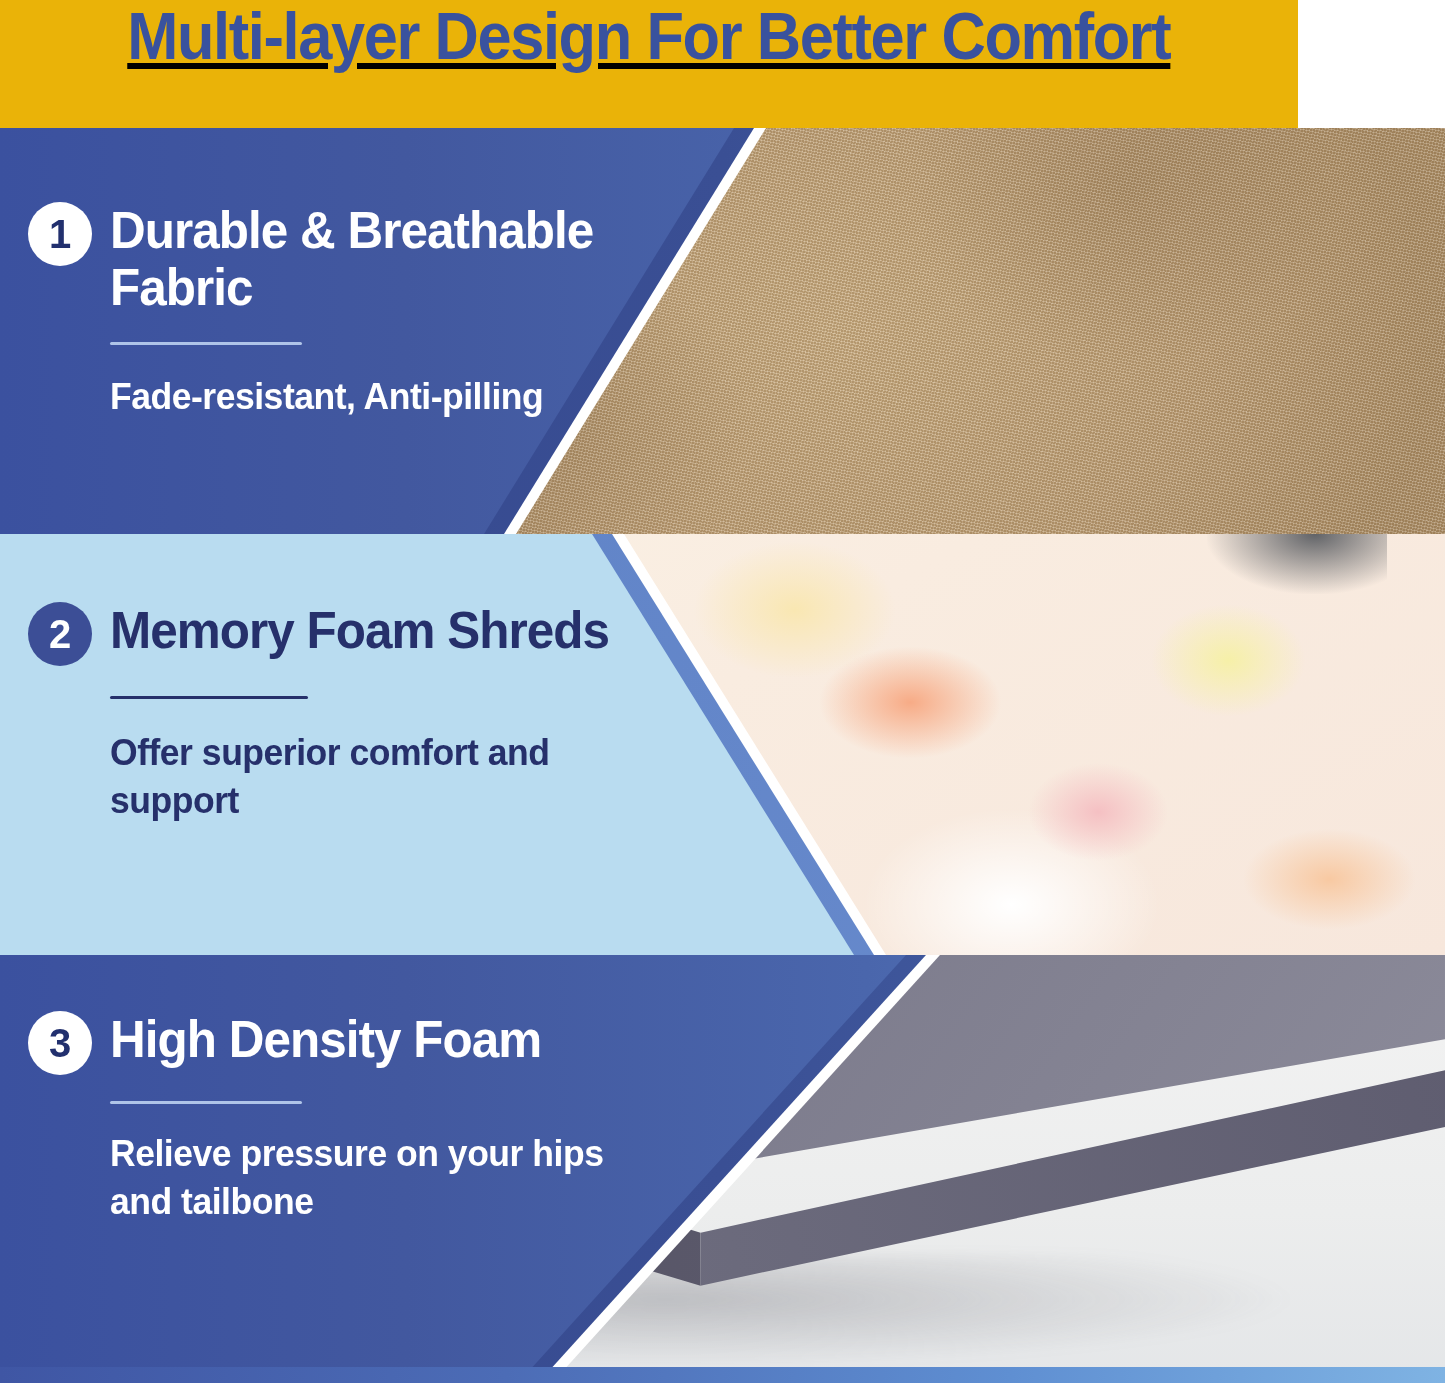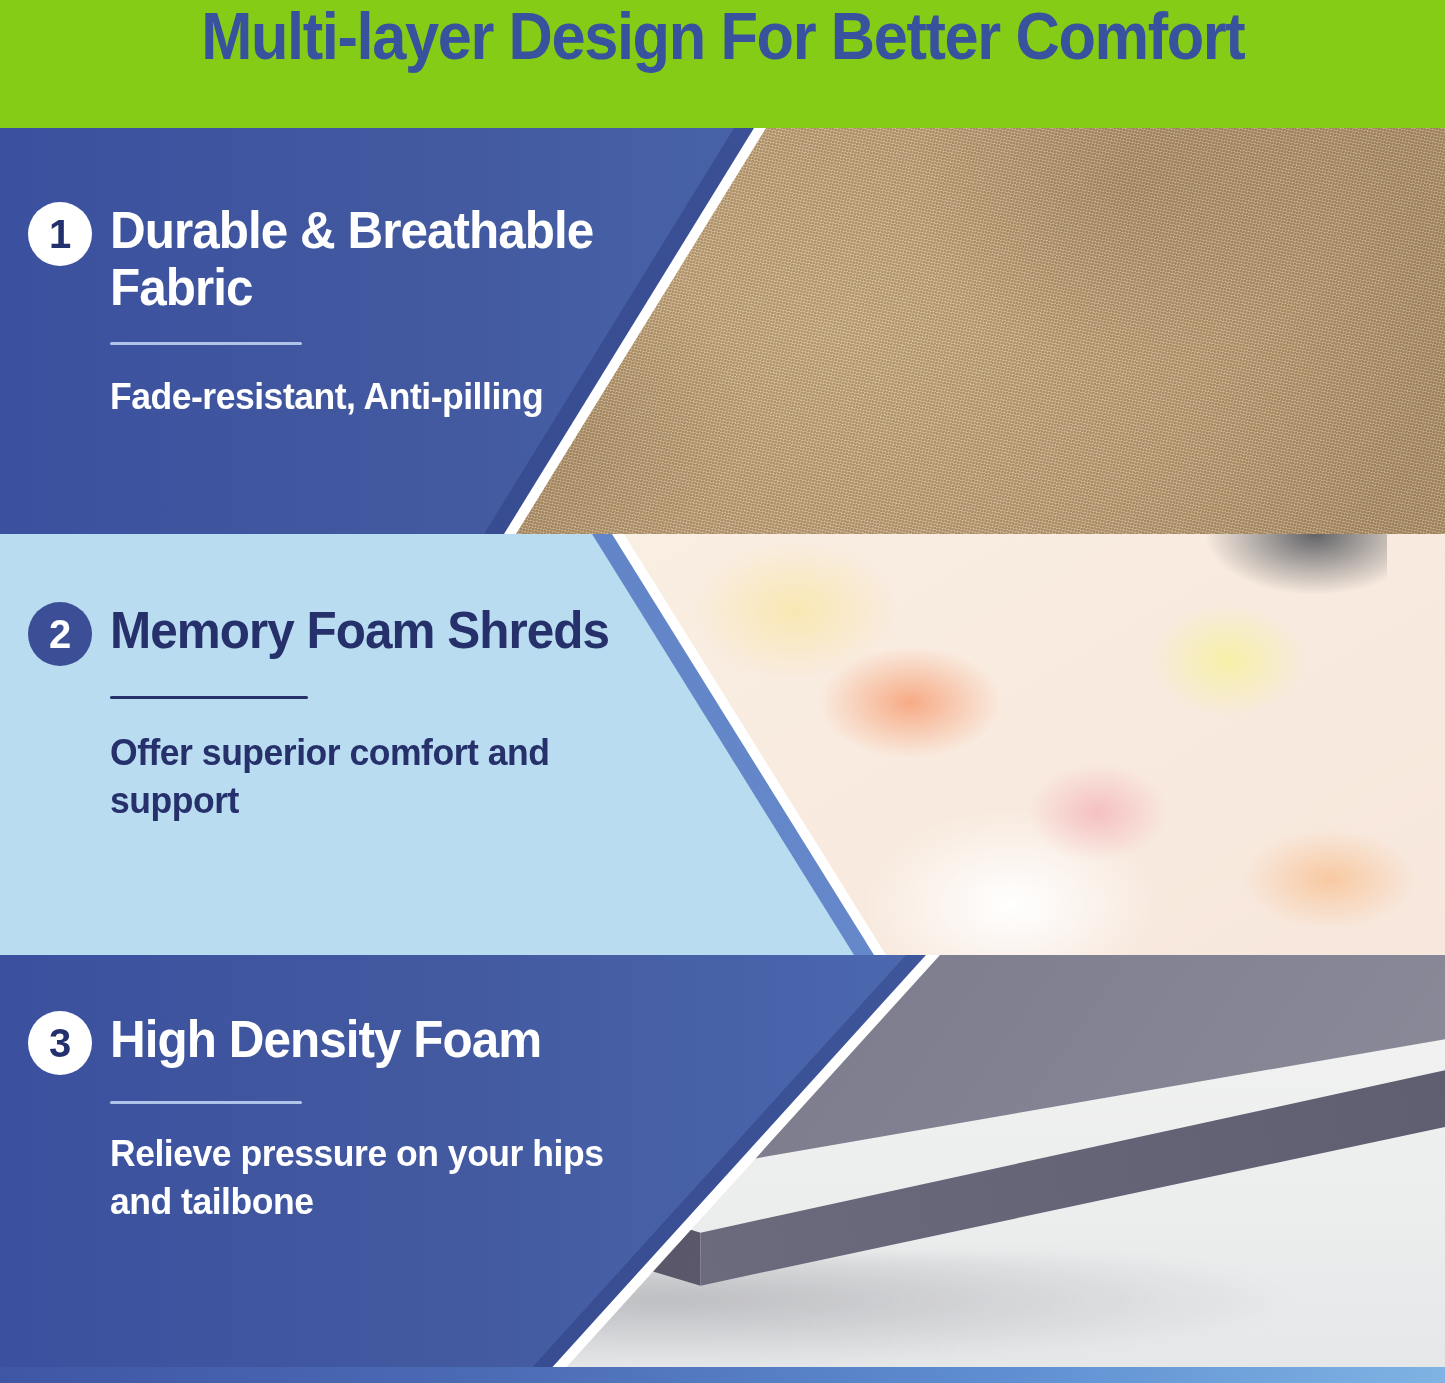--- a/index.html
+++ b/index.html
@@ -4,22 +4,22 @@
 <style>
   * { margin:0; padding:0; box-sizing:border-box; }
   html,body { background:#ffffff; }
   body {
     width:1445px; height:1383px; position:relative; overflow:hidden;
     font-family:"Liberation Sans", sans-serif;
   }
 
   
   .title-bar{
-    position:absolute; left:0; top:0; width:1445px; height:128px;
-    background:#84cc16; display:flex; align-items:flex-start; justify-content:center;
+    position:absolute; left:0; top:0; width:1298px; height:128px;
+    background:#eab308; display:flex; align-items:flex-start; justify-content:center;text-decoration:underline;
   }
   .title-text{
     font-family:"Liberation Sans", sans-serif;
     font-weight:bold;
     font-size:66px;
     line-height:1.05;
     letter-spacing:-1.5px;
     color:#39529E;
     white-space:nowrap;
     transform:scaleX(0.93);

